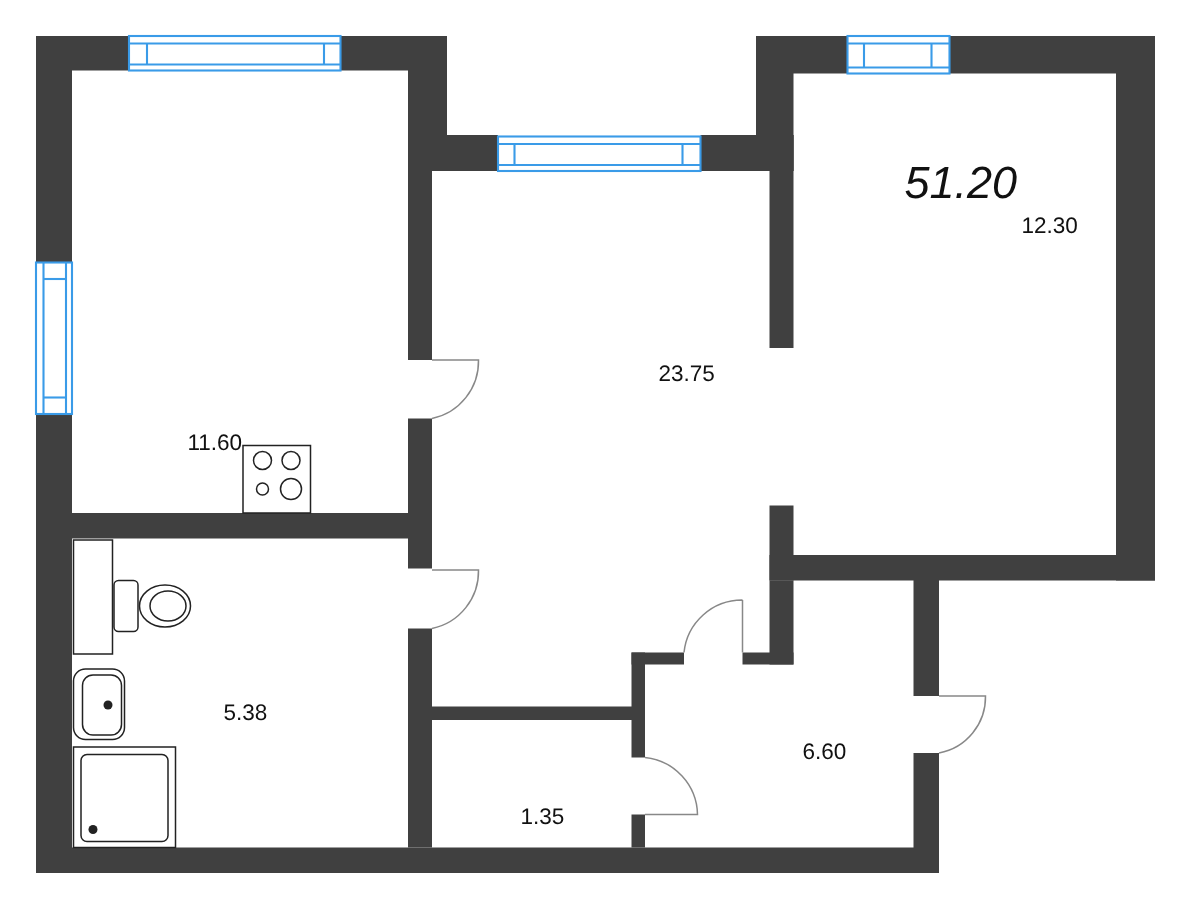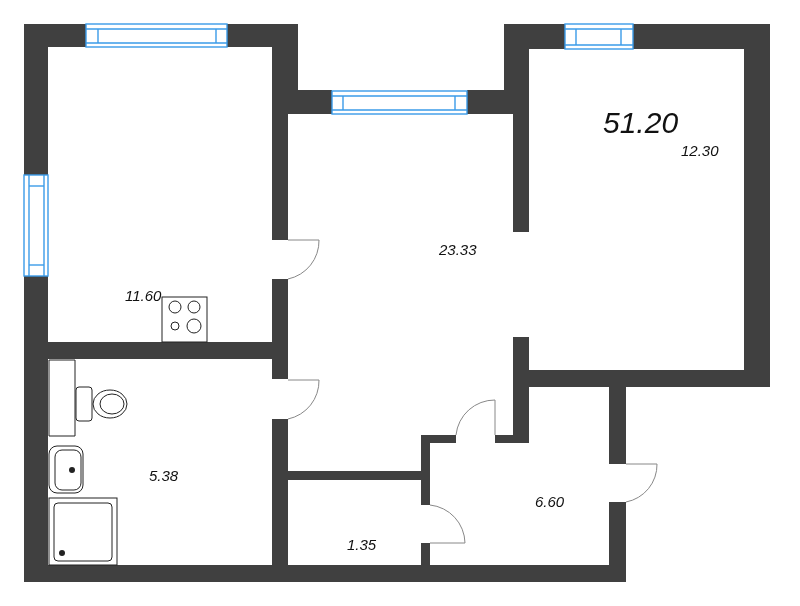--- a/index.html
+++ b/index.html
@@ -3,21 +3,21 @@
 <meta charset="utf-8">
 <style>
   html,body{margin:0;padding:0;background:#fff;}
   body{width:800px;height:606px;position:relative;overflow:hidden;font-family:"Liberation Sans",sans-serif;}
   svg{position:absolute;left:0;top:0;}
   .wall{fill:#404040;}
   .win{fill:#fff;stroke:#3a9be8;stroke-width:1.4;}
   .winl{stroke:#3a9be8;stroke-width:1.4;fill:none;}
   .door{fill:none;stroke:#888;stroke-width:1;}
   .fix{fill:#fff;stroke:#222;stroke-width:1;}
-  .lbl{position:absolute;font-style:italic;color:#111;font-size:15px;}
+  .lbl{position:absolute;color:#111;font-size:15px;}
   .total{position:absolute;font-style:italic;color:#111;font-size:30px;}
 </style>
 </head>
 <body>
 
 <svg width="800" height="606">
 
   <g>
     <rect class="wall" x="24" y="24" width="24" height="558"></rect>
     <rect class="wall" x="24" y="24" width="274" height="23"></rect>
@@ -101,16 +101,16 @@
   <g>
     <rect class="fix" x="49" y="498" width="68" height="67"></rect>
     <rect class="fix" x="54" y="503" width="58" height="58" rx="4"></rect>
     <circle cx="62" cy="553" r="3" fill="#222"></circle>
   </g>
 </svg>
 
 <div class="total" style="left:603px;top:106px;">51.20</div>
 <div class="lbl" style="left:681px;top:142px;">12.30</div>
 <div class="lbl" style="left:78px;top:287px;margin-left:47px;">11.60</div>
-<div class="lbl" style="left:439px;top:241px;">23.33</div>
+<div class="lbl" style="left:439px;top:241px;">23.75</div>
 <div class="lbl" style="left:149px;top:467px;">5.38</div>
 <div class="lbl" style="left:347px;top:536px;">1.35</div>
 <div class="lbl" style="left:535px;top:493px;">6.60</div>
 
 </body></html>

